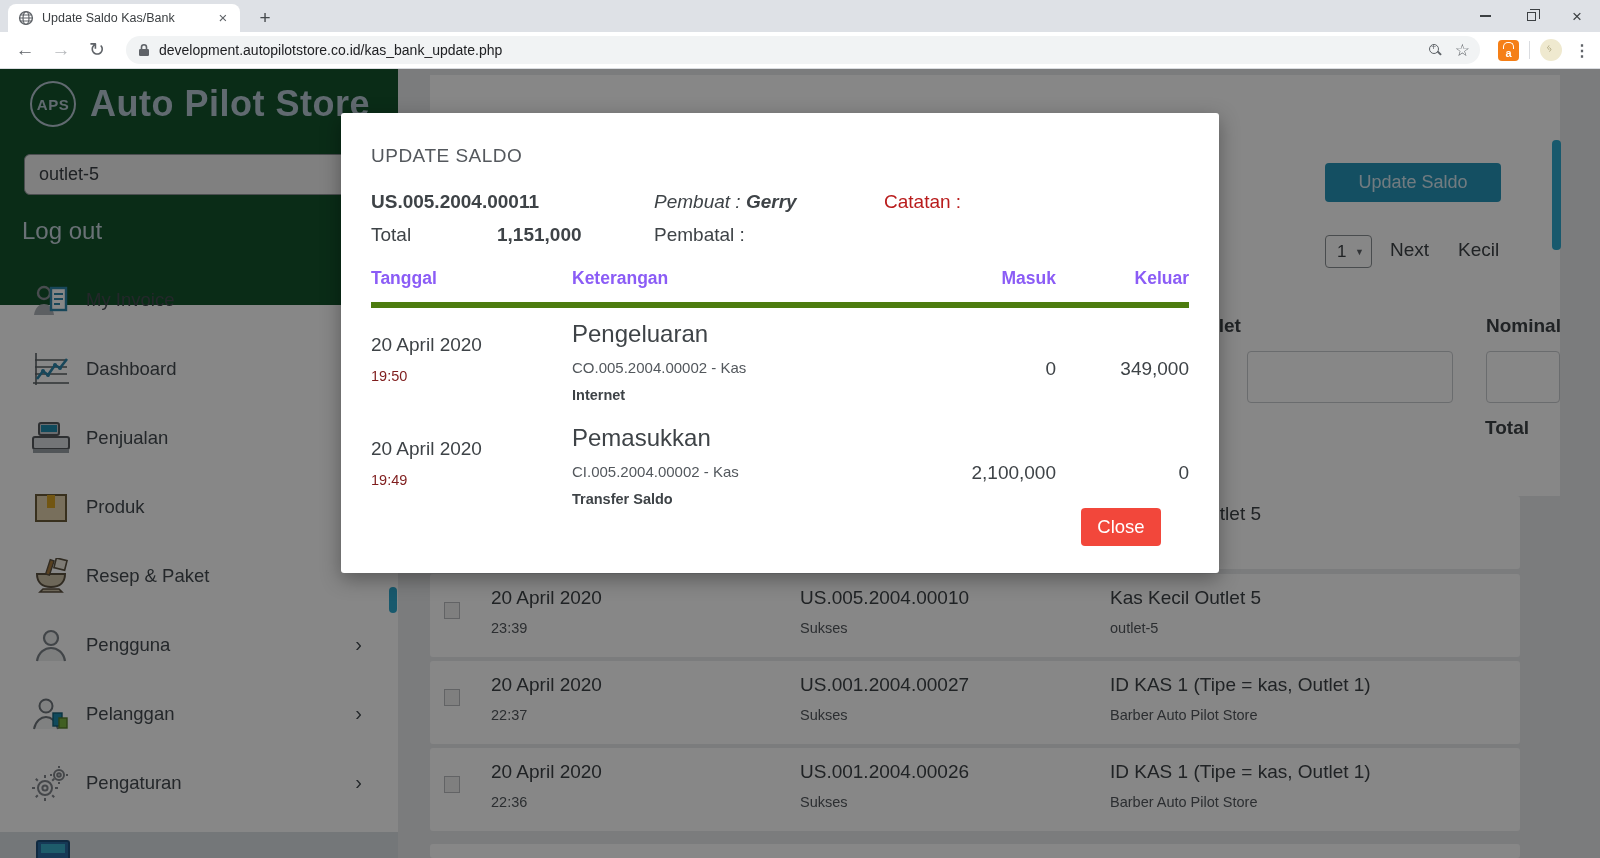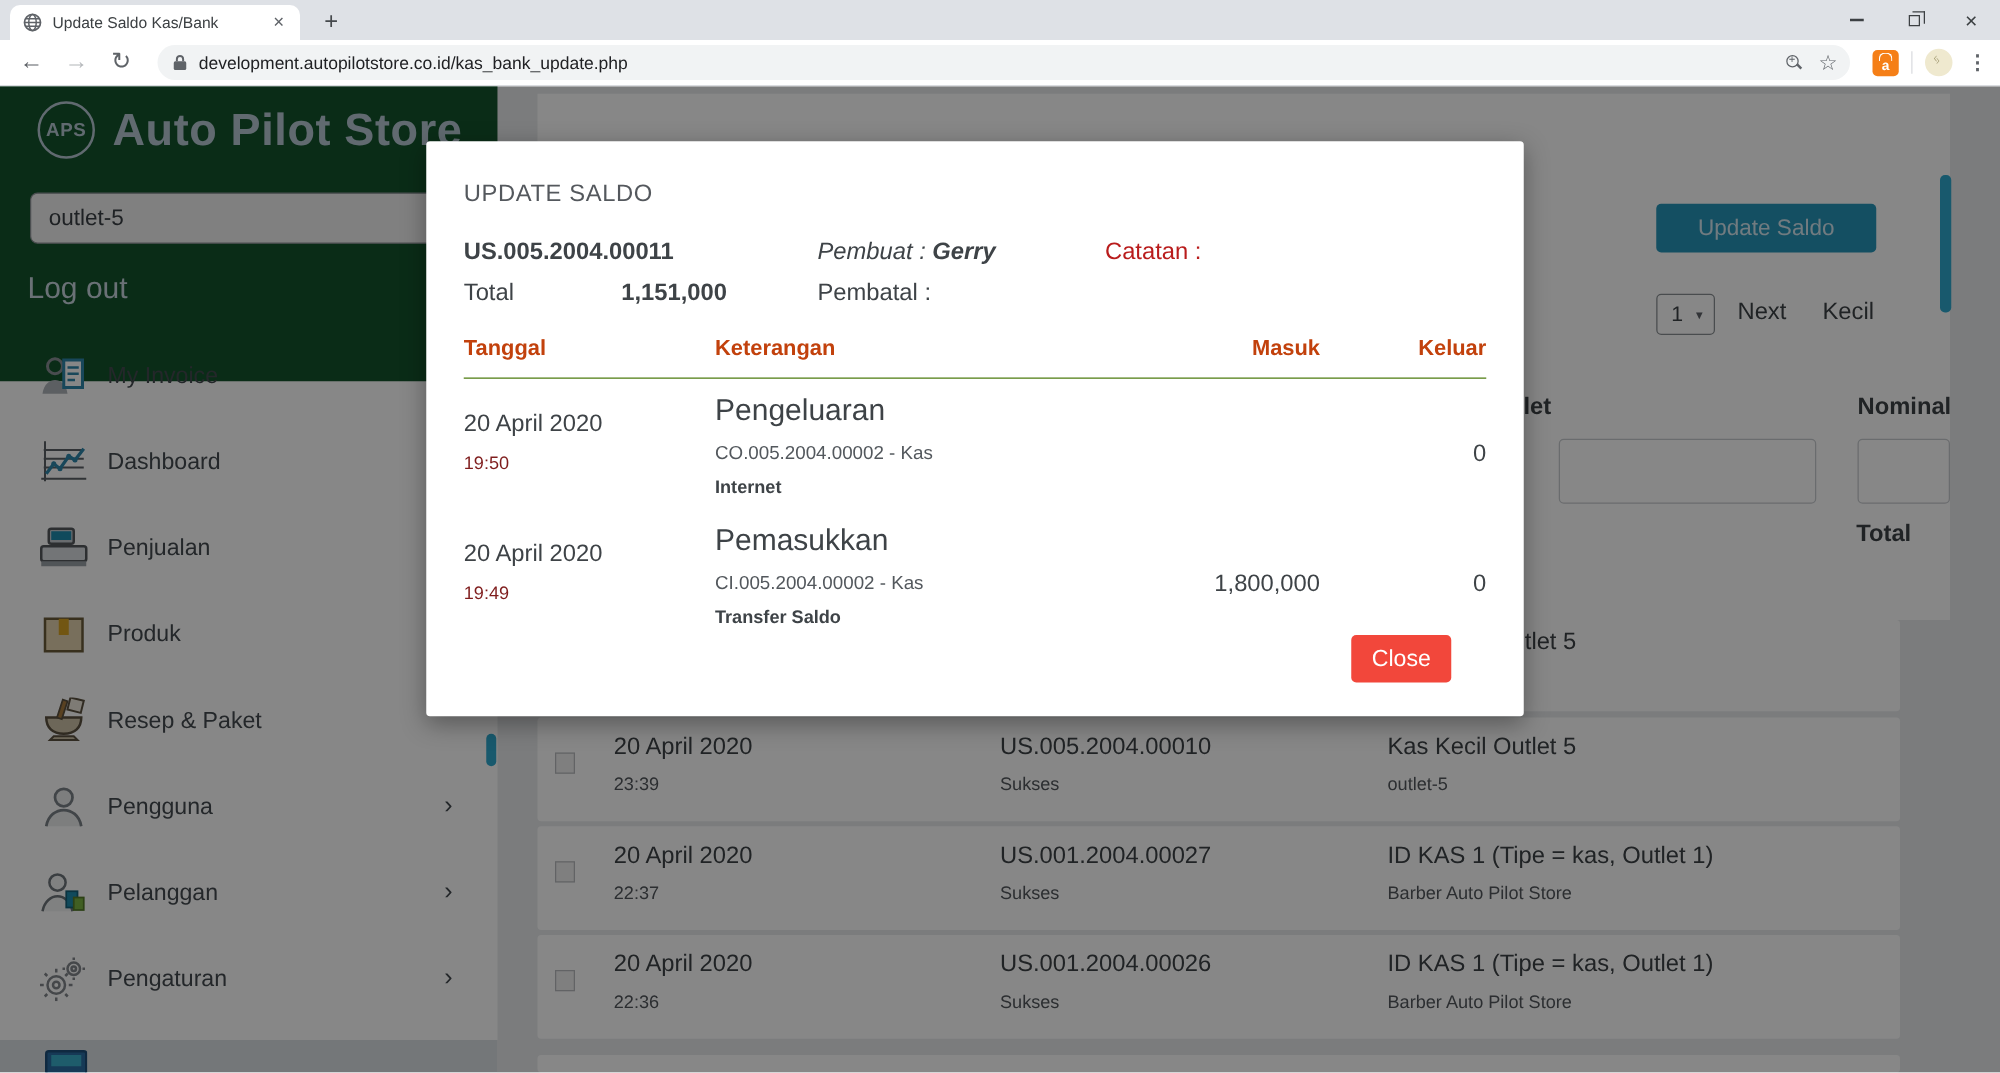--- a/index.html
+++ b/index.html
@@ -83,21 +83,21 @@
   .backdrop { position:absolute; inset:0; background:rgba(0,0,0,0.47); z-index:5; }
   .modal { position:absolute; left:341px; top:44px; width:878px; height:460px; background:#fff; border-radius:3px; box-shadow:0 6px 20px rgba(0,0,0,.35); z-index:10; }
   .md-title { position:absolute; left:30px; top:32px; font-size:19px; color:#54585d; letter-spacing:.5px; }
   .md-num { position:absolute; left:30px; top:78px; font-size:19px; font-weight:bold; color:#3e4347; }
   .md-pembuat { position:absolute; left:313px; top:78px; font-size:19px; color:#3e4347;font-style:italic; }
   .md-catatan { position:absolute; left:499px; top:78px; font-size:19px; color:#b91c1c;margin-left:44px; }
   .md-totlabel { position:absolute; left:30px; top:111px; font-size:19px; color:#3e4347; }
   .md-totval { position:absolute; left:156px; top:111px; font-size:19px; font-weight:bold; color:#3e4347; }
   .md-pembatal { position:absolute; left:313px; top:111px; font-size:19px; color:#3e4347; }
   .md-table { position:absolute; left:30px; top:155px; width:818px; }
-  .md-hrow { display:flex; padding-bottom:13px; border-bottom:1px solid #4d7c0f; font-weight:bold; font-size:17.5px; color:#c2410c; }
+  .md-hrow { display:flex; padding-bottom:13px; border-bottom:6px solid #4d7c0f; font-weight:bold; font-size:17.5px; color:#8b5cf6; }
   .md-brow { display:flex; padding-top:12px; min-height:104px; }
   .c-tgl { flex:0 0 201px; }
   .c-ket { flex:1; }
   .c-in  { flex:0 0 150px; text-align:right; }
   .c-out { flex:0 0 133px; text-align:right; }
   .b-date { font-size:19px; color:#3e4347; margin-top:14px; }
   .b-time { font-size:14.5px; color:#7f1d1d; margin-top:12px; }
   .b-type { font-size:24px; color:#3e4347; }
   .b-ref  { font-size:15px; color:#53585d; margin-top:11px; }
   .b-note { font-size:14.5px; font-weight:bold; color:#3e4347; margin-top:11px; }
@@ -348,33 +348,36 @@
           <div class="b-time">19:50</div>
         </span>
         <span class="c-ket">
           <div class="b-type">Pengeluaran</div>
           <div class="b-ref">CO.005.2004.00002 - Kas</div>
           <div class="b-note">Internet</div>
         </span>
         <span class="c-in">
             <div class="b-amt">0</div>
           </span>
+        <span class="c-out">
+            <div class="b-amt">349,000</div>
+          </span>
       </div>
       <div class="md-brow">
         <span class="c-tgl">
           <div class="b-date">20 April 2020</div>
           <div class="b-time">19:49</div>
         </span>
         <span class="c-ket">
           <div class="b-type">Pemasukkan</div>
           <div class="b-ref">CI.005.2004.00002 - Kas</div>
           <div class="b-note">Transfer Saldo</div>
         </span>
         <span class="c-in">
-            <div class="b-amt">1,800,000</div>
+            <div class="b-amt">2,100,000</div>
           </span>
         <span class="c-out">
             <div class="b-amt">0</div>
           </span>
       </div>
     </div>
 
     <button class="md-close">Close</button>
   </div>
 </div>

